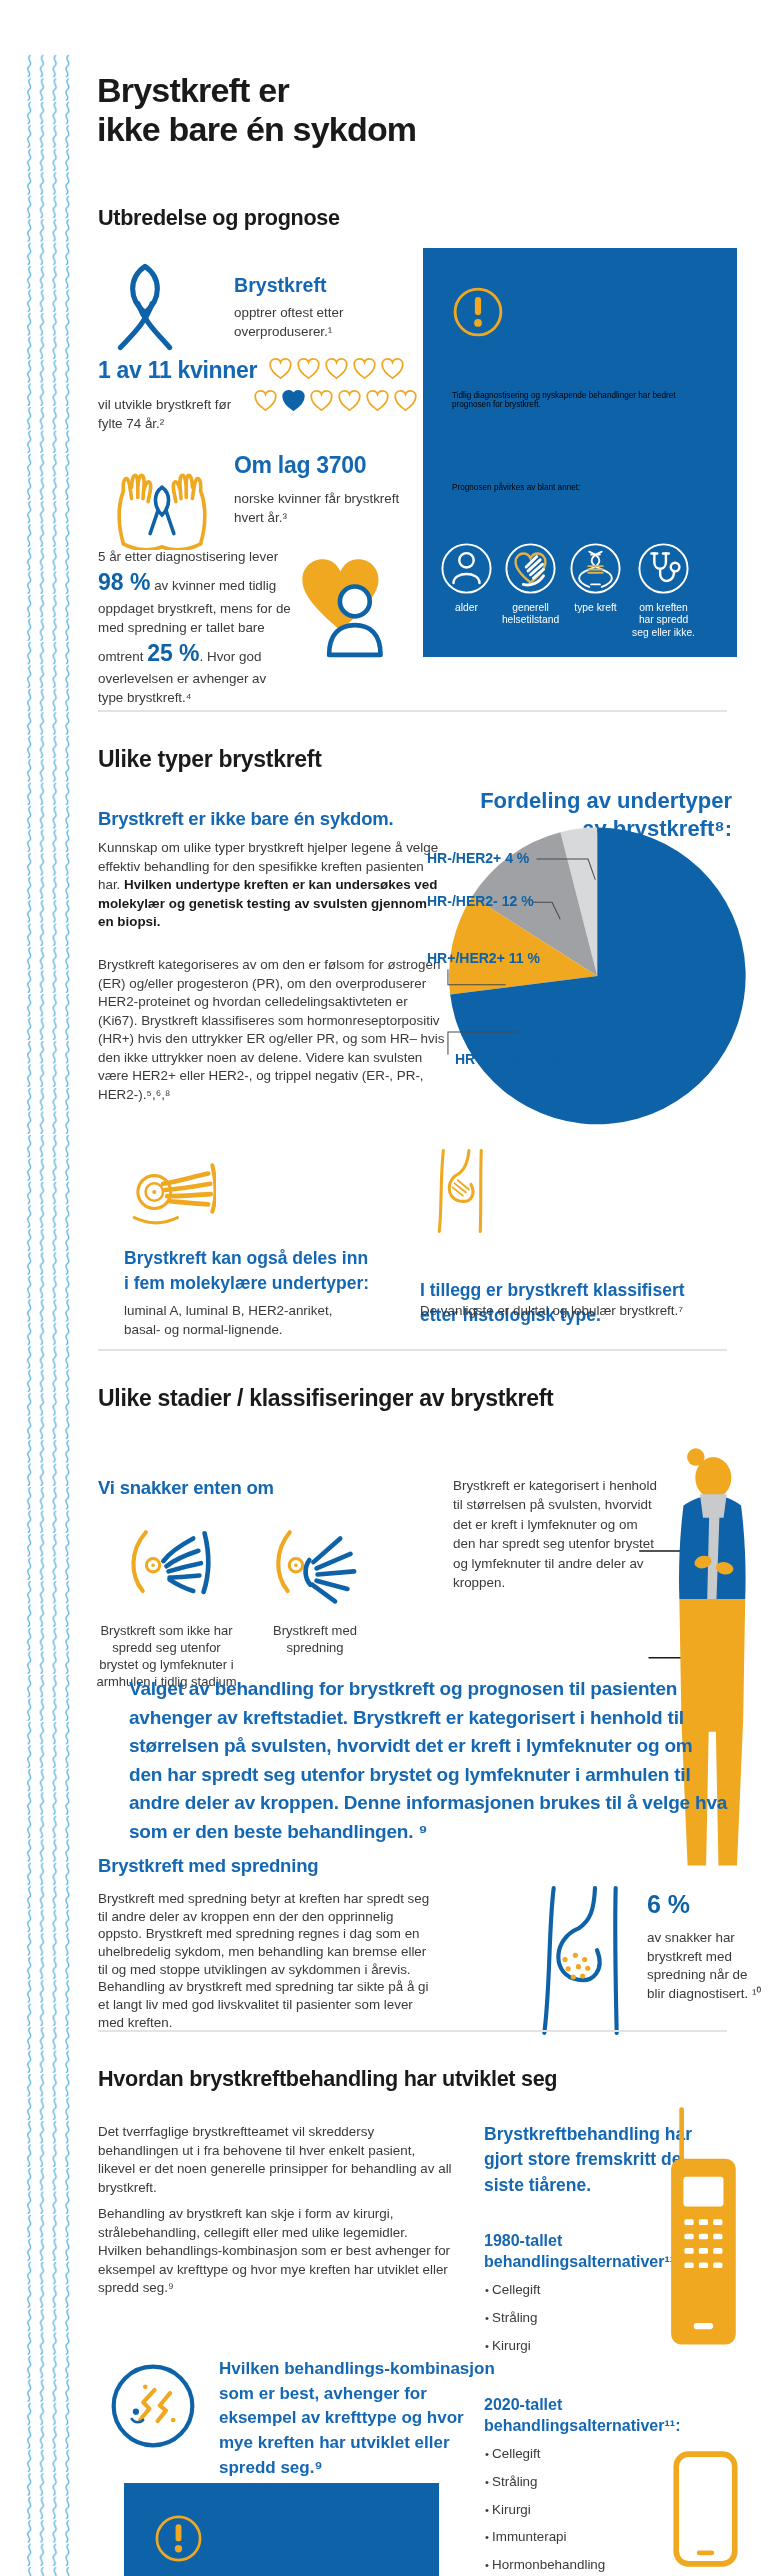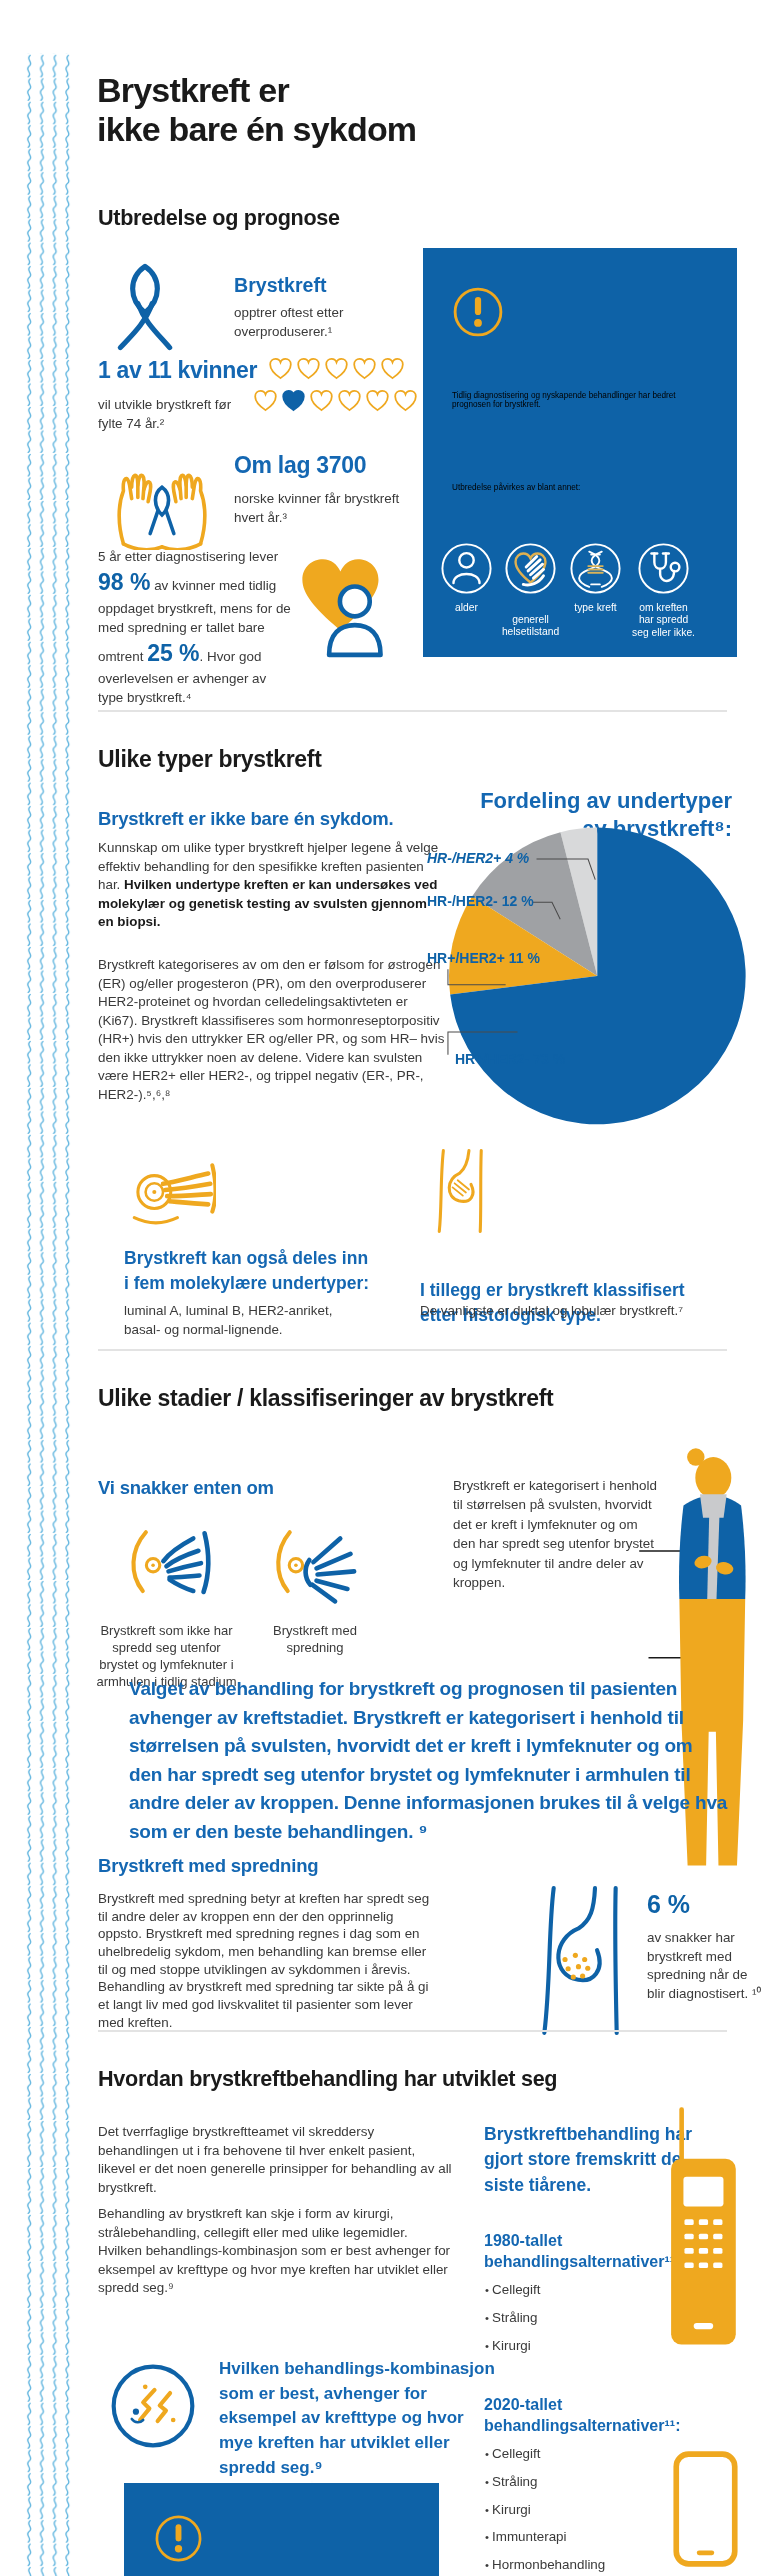--- a/index.html
+++ b/index.html
@@ -114,21 +114,21 @@
     <path d="M78,204 C78,162 100,146 128,146 C156,146 178,162 178,204 Z" fill="#fff" stroke="#0e62a7" stroke-width="9" stroke-linejoin="round"></path>
   </svg>
 
   <div class="abs bluebox" style="left:423px;top:248px;width:314px;height:409px;"></div>
   <svg class="abs" style="left:452px;top:286px;" width="52" height="52" viewBox="0 0 100 100">
     <circle cx="50" cy="50" r="44" stroke="#efa81f" stroke-width="5.5" fill="none"></circle>
     <rect x="44" y="21" width="12" height="35" rx="6" fill="#efa81f"></rect>
     <circle cx="50" cy="71" r="7.5" fill="#efa81f"></circle>
   </svg>
   <div class="abs bb-title bluebox" style="left:452px;top:391px;width:260px;background:transparent;">Tidlig diagnostisering og nyskapende behandlinger har bedret prognosen for brystkreft.</div>
-  <div class="abs bb-title bluebox" style="left:452px;top:483px;width:216px;background:transparent;">Utbredelse påvirkes av blant annet:</div>
+  <div class="abs bb-title bluebox" style="left:452px;top:483px;width:216px;background:transparent;">Prognosen påvirkes av blant annet:</div>
 
   <svg class="abs" style="left:440px;top:542px;" width="53" height="53" viewBox="0 0 110 110">
     <circle cx="55" cy="55" r="50" stroke="#fff" stroke-width="4" fill="none"></circle>
     <circle cx="55" cy="38" r="15" stroke="#fff" stroke-width="5" fill="none"></circle>
     <path d="M28,85 C28,60 82,60 82,85" stroke="#fff" stroke-width="5" fill="none" stroke-linecap="round"></path>
   </svg>
   <svg class="abs" style="left:504px;top:542px;" width="53" height="53" viewBox="0 0 110 110">
     <circle cx="55" cy="55" r="50" stroke="#fff" stroke-width="4" fill="none"></circle>
     <path d="M55,84 C32,66 24,52 24,41 C24,30 33,24 40,24 C47,24 52,28 55,34 C58,28 63,24 70,24 C77,24 86,30 86,41 C86,52 78,66 55,84 Z" stroke="#dfb050" stroke-width="5" fill="none"></path>
     <g stroke="#fff" stroke-width="6" stroke-linecap="round" fill="none">
@@ -157,21 +157,21 @@
     <circle cx="55" cy="55" r="50" stroke="#fff" stroke-width="4" fill="none"></circle>
     <g stroke="#fff" stroke-width="5" fill="none" stroke-linecap="round">
       <path d="M36,24 L36,42 C36,60 60,60 60,42 L60,24"></path>
       <path d="M30,24 L42,24"></path>
         <path d="M54,24 L66,24"></path>
       <path d="M48,58 L48,66 C48,80 62,84 70,78 C76,73 77,66 77,60"></path>
     </g>
     <circle cx="79" cy="52" r="9" stroke="#fff" stroke-width="5" fill="none"></circle>
   </svg>
   <div class="abs factor-label" style="left:440px;top:602px;width:53px;">alder</div>
-  <div class="abs factor-label" style="left:499px;top:602px;width:63px;margin-top:12px;">generell helsetilstand</div>
+  <div class="abs factor-label" style="left:499px;top:602px;width:63px;">generell helsetilstand</div>
   <div class="abs factor-label" style="left:564px;top:602px;width:63px;">type kreft</div>
   <div class="abs factor-label" style="left:632px;top:602px;width:63px;">om kreften har spredd seg eller ikke.</div>
 
   <div class="abs divider" style="top:710px;"></div>
 
   <div class="abs h2" style="left:98px;top:746px;">Ulike typer brystkreft</div>
   <div class="abs subhead" style="left:98px;top:808px;">Brystkreft er ikke bare én sykdom.</div>
   <div class="abs body" style="left:98px;top:839px;width:343px;">
     <span>Kunnskap om ulike typer brystkreft hjelper legene å velge effektiv behandling for den spesifikke kreften pasienten har. </span><span class="bold-black">Hvilken undertype kreften er kan undersøkes ved molekylær og genetisk testing av svulsten gjennom en biopsi.</span>
   </div>
@@ -183,21 +183,21 @@
       <path d="M340,295 L96.8,140.7 A288,288 0 0 1 268.4,16.0 Z" fill="#9fa1a4"></path>
       <path d="M340,295 L54.3,331.1 A288,288 0 0 1 96.8,140.7 Z" fill="#efa81f"></path>
       <path d="M340,295 L340.0,7.0 A288,288 0 1 1 54.3,331.1 Z" fill="#0e62a7"></path>
     <g stroke="#4a4a4a" stroke-width="2" fill="none">
       <path d="M222,68 L322,68 L336,108"></path>
       <path d="M214,152 L252,152 L268,185"></path>
       <path d="M50,282 L50,312 L162,312"></path>
       <path d="M50,448 L50,404 L185,404"></path>
     </g>
   </svg>
-  <div class="abs pie-label" style="left:427px;top:850px;font-style:italic;">HR-/HER2+ 4 %</div>
+  <div class="abs pie-label" style="left:427px;top:850px;">HR-/HER2+ 4 %</div>
   <div class="abs pie-label" style="left:427px;top:893px;">HR-/HER2- 12 %</div>
   <div class="abs pie-label" style="left:427px;top:950px;">HR+/HER2+ 11 %</div>
   <div class="abs pie-label" style="left:427px;top:1051px;margin-left:28px;">HR+/HER2- 73 %</div>
 
   <svg class="abs" style="left:126px;top:1152px;" width="90" height="77" viewBox="0 0 175 150">
     <g stroke="#efa81f" fill="none" stroke-linecap="round">
       <circle cx="55" cy="78" r="32" stroke-width="6"></circle>
       <circle cx="55" cy="78" r="17" stroke-width="5"></circle>
       <circle cx="55" cy="78" r="4" fill="#efa81f" stroke="none"></circle>
       <path d="M16,128 Q58,148 100,128" stroke-width="6"></path>

